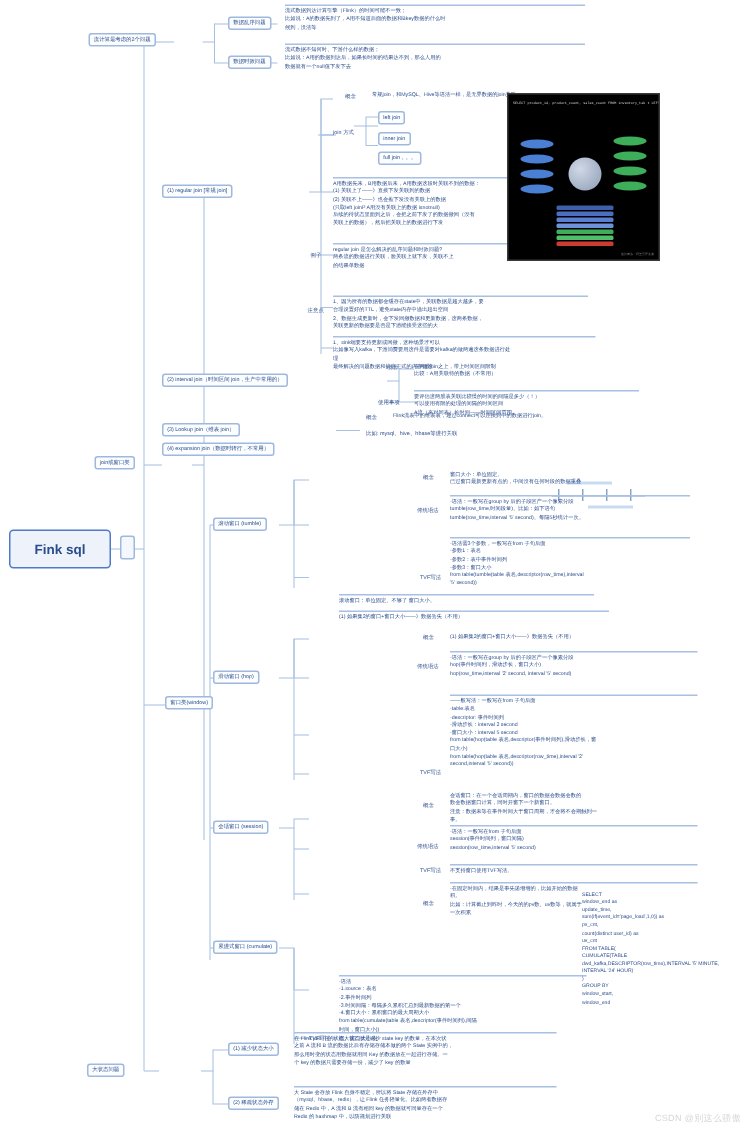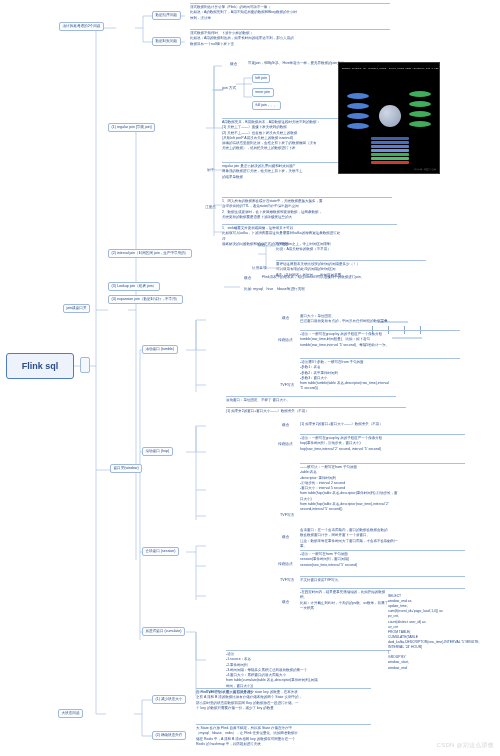--- a/index.html
+++ b/index.html
@@ -145,21 +145,21 @@
       <path d="M186,632 L196,632 L196,660 L206,660"></path>
       <path d="M196,632 L196,696"></path>
       <path d="M196,692 L206,692"></path>
 
       <path d="M96,714 L106,714"></path>
       <path d="M134,714 L142,714 L142,700 L152,700"></path>
       <path d="M142,714 L142,736 L152,736"></path>
     </g>
   </svg>
 
-  <div class="node root">Flink sql</div>
+  <div class="node root">Fink sql</div>
   <div class="collapse"></div>
 
   <div class="node boxed" style="left:59px;top:22px;">流计算最考虑的2个问题</div>
   <div class="node boxed" style="left:152px;top:11px;">数据乱序问题</div>
   <div class="node boxed" style="left:152px;top:37px;">数据时效问题</div>
   <div class="node para" style="left:190px;top:3px;width:200px;">流式数据到达计算引擎（Flink）的时间可能不一致；
 比如说：A的数据先到了，A用不知道后面的数据和Bkey数据的什么时
 候到，没法等</div>
   <div class="node para" style="left:190px;top:29px;width:200px;">流式数据不知何时、下游什么样的数据；
 比如说：A用的数据到达后，如果长时间的结果达不到，那么人用的

